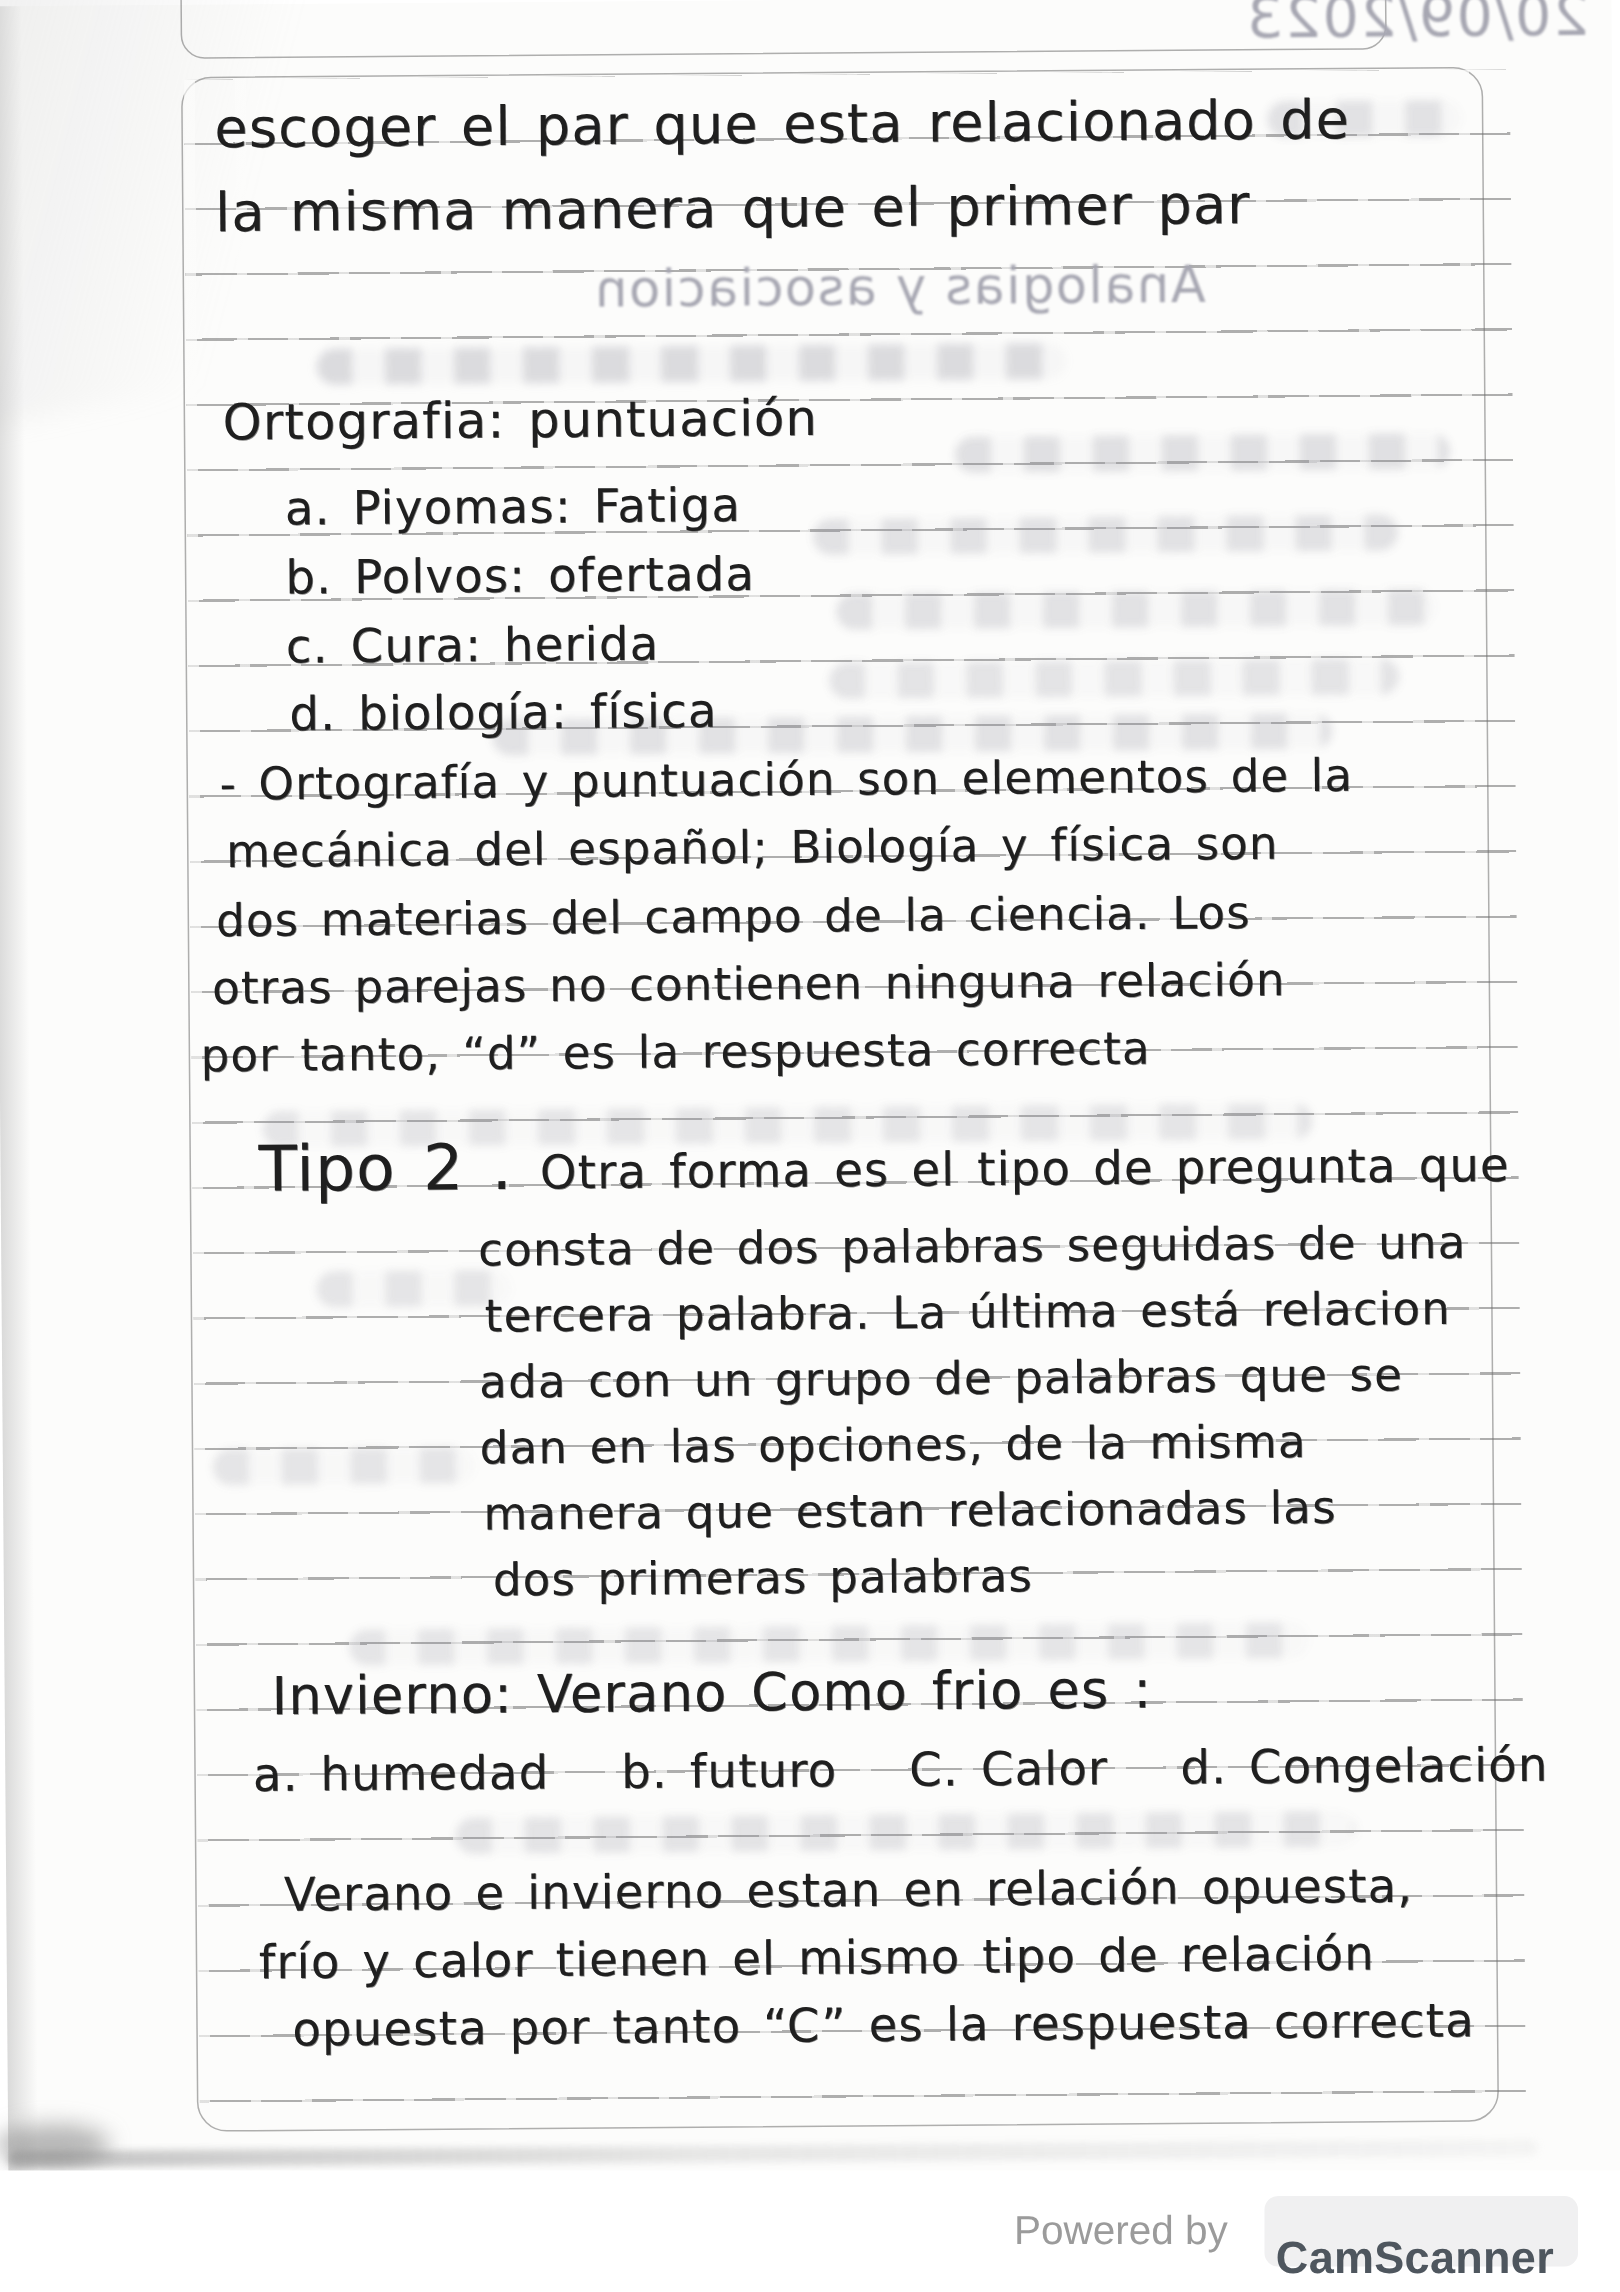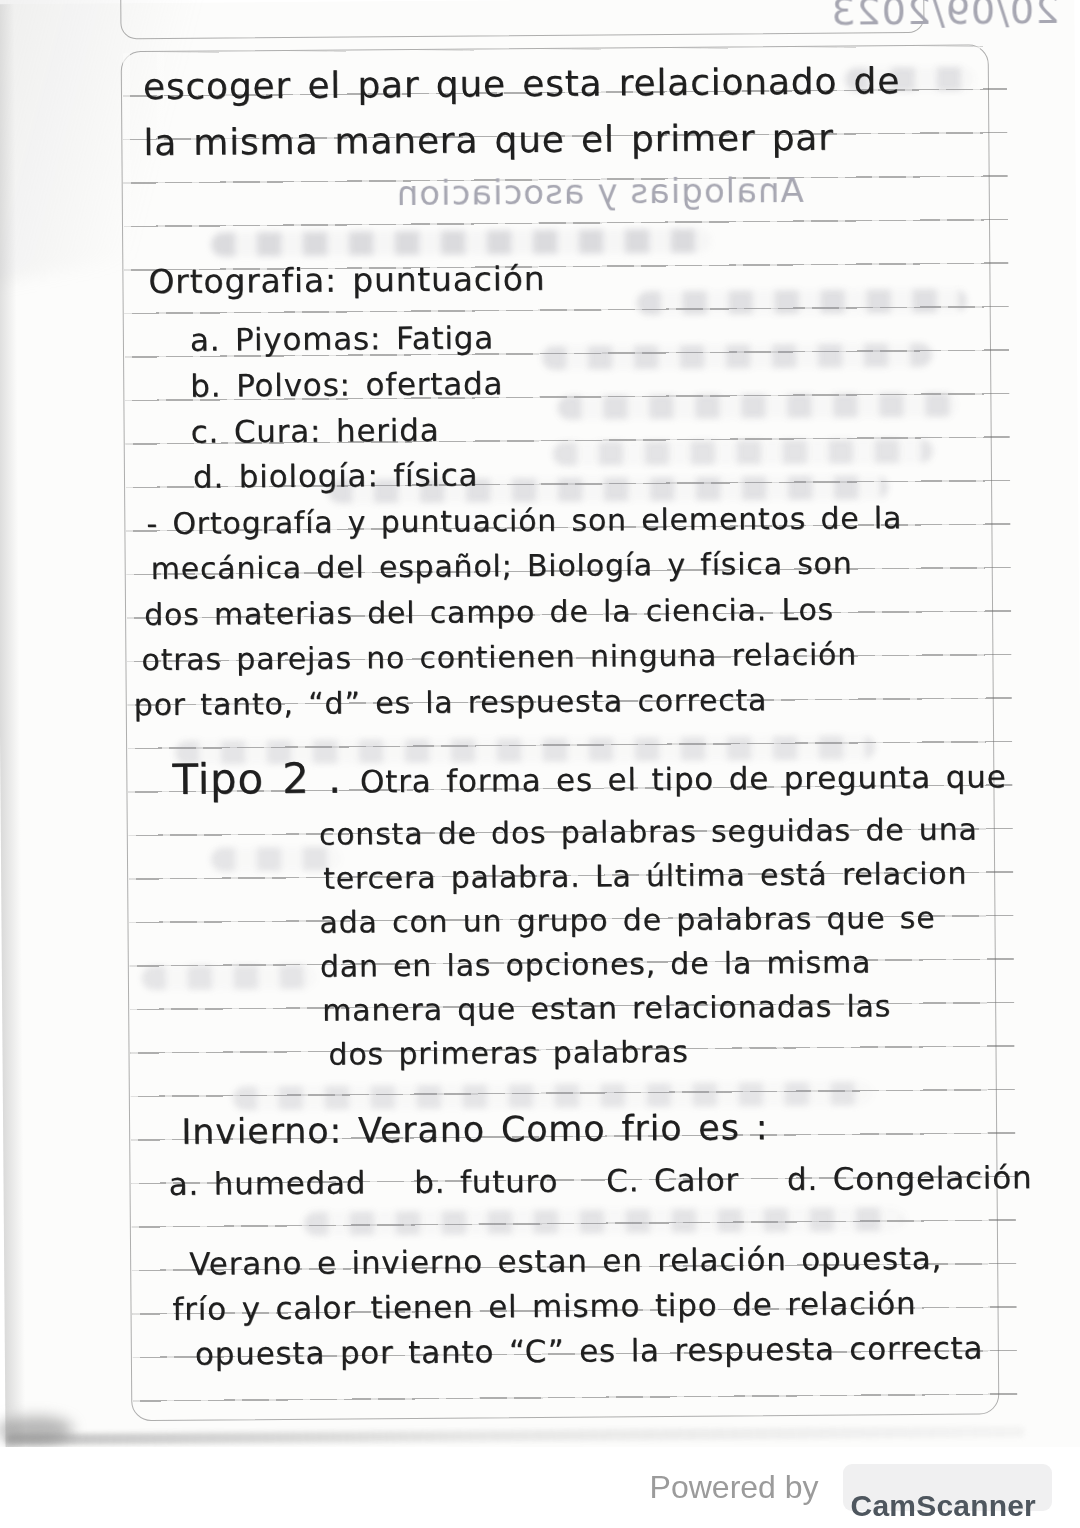--- a/index.html
+++ b/index.html
@@ -42,21 +42,21 @@
   #tipo2-row .big{font-size:42px;}
   #tipo2-row .rest{font-size:31px;}
 
   
   #opts3{position:absolute;left:165px;top:1166px;display:flex;gap:48px;font-size:31px;}
   #opts3 .hw-inline{white-space:nowrap;color:#1f1f1f;letter-spacing:0.8px;word-spacing:4px;line-height:1;
       text-shadow:0.5px 0.4px 0 rgba(31,31,31,0.55);}
 
   
   #watermark{position:absolute;top:1464px;right:28px;display:flex;align-items:center;gap:24px;font-family:"Liberation Sans",sans-serif;}
-  #powered{color:#9b9b9b;font-size:32px;}
+  #powered{color:#9b9b9b;font-size:27px;}
   #pill{display:flex;align-items:center;gap:25px;background:#f0f0f1;border-radius:9px;height:47px;padding:0 16px 0 8px;flex-direction:column;}
   #cs-badge{position:relative;width:37px;height:37px;border-radius:8px;background:#1e2a36;overflow:hidden;
       display:flex;align-items:center;justify-content:center;}
   #cs-badge .letters{color:#ffffff;font-size:18px;font-weight:bold;margin-top:-5px;letter-spacing:0.5px;}
   #cs-teal{position:absolute;left:0;right:0;bottom:0;height:7px;background:#36c7a1;}
   #brand{color:#4e565e;font-size:30px;font-weight:bold;letter-spacing:0.2px;}
 </style>
 </head>
 <body>
 

